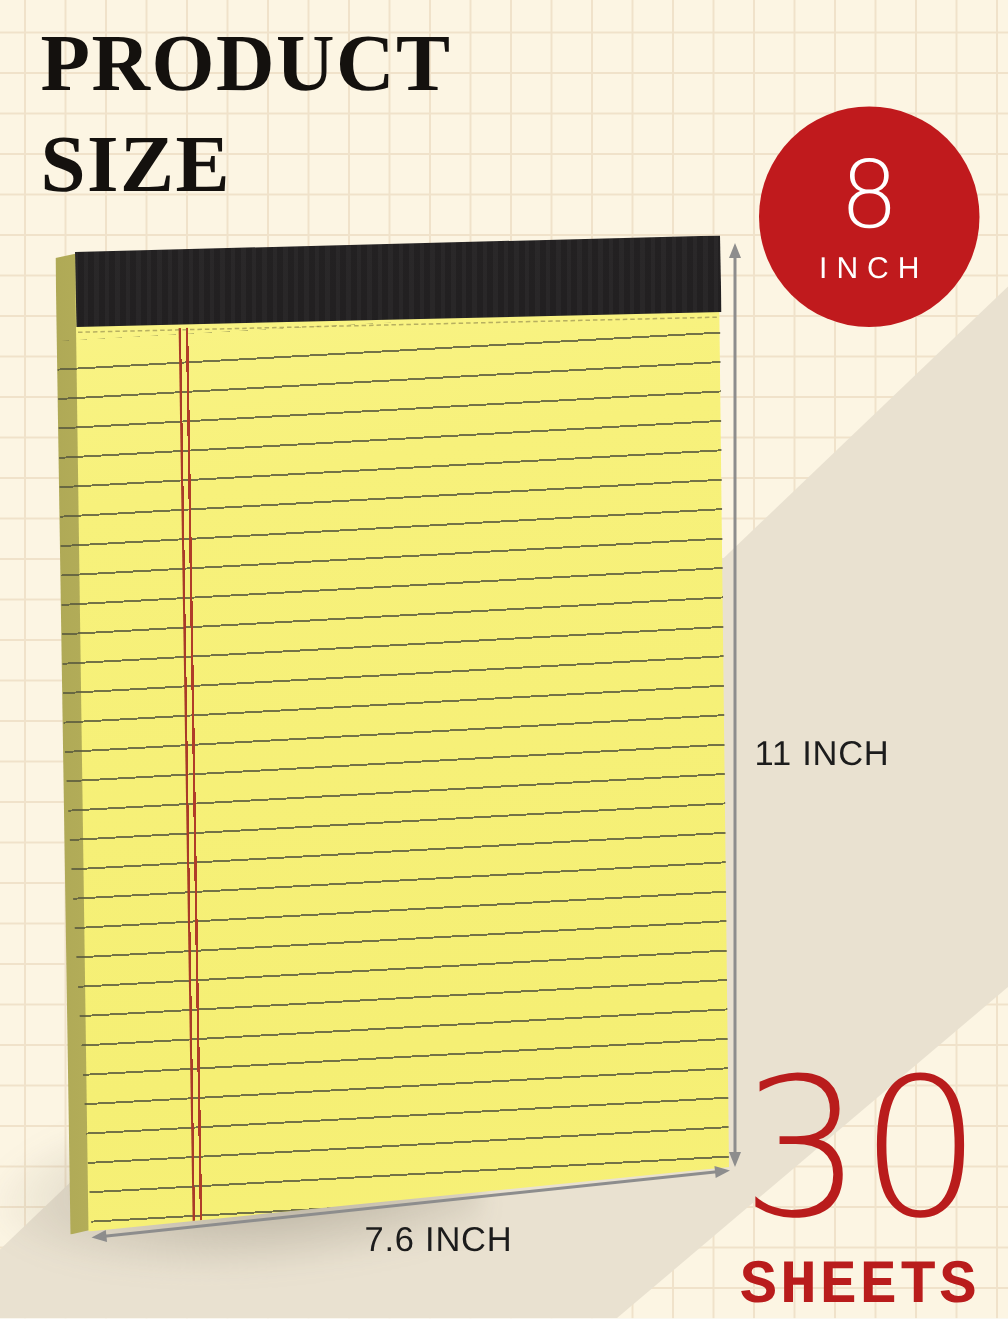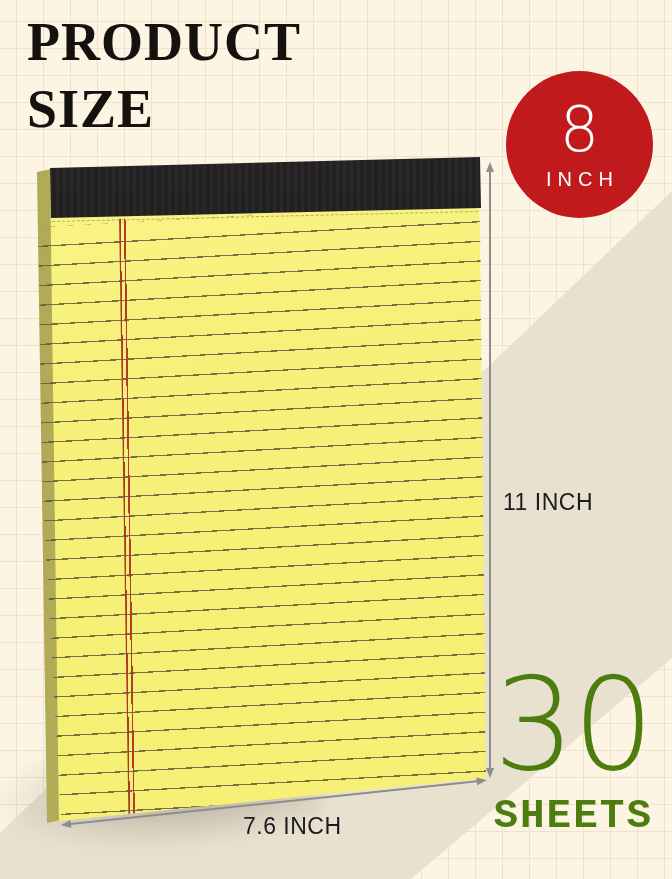--- a/index.html
+++ b/index.html
@@ -99,21 +99,21 @@
     display:flex; flex-direction:column; align-items:center; justify-content:center;
   }
   .badge .count {
     font-family:"DejaVu Sans","Liberation Sans",sans-serif;
     font-weight:200; font-size:62px; line-height:1;
   }
   .badge .pack {
     font-size:20px; letter-spacing:6px; margin-top:7px; margin-left:6px; font-weight:300;
   }
   
-  .sheets { position:absolute; right:19px; top:661px; text-align:left; color:#4d7c0f; }
+  .sheets { position:absolute; right:19px; top:703px; text-align:center; color:#b91c1c; }
   .sheets .count {
     font-family:"DejaVu Sans","Liberation Sans",sans-serif;
     font-weight:200; font-size:128px; line-height:1; letter-spacing:-2px;
   }
   .sheets .label {
     font-family:Liberation Mono, monospace; font-weight:700;
     font-size:41px; line-height:1; letter-spacing:2px; margin-top:7px;
   }
 </style>
 </head>

